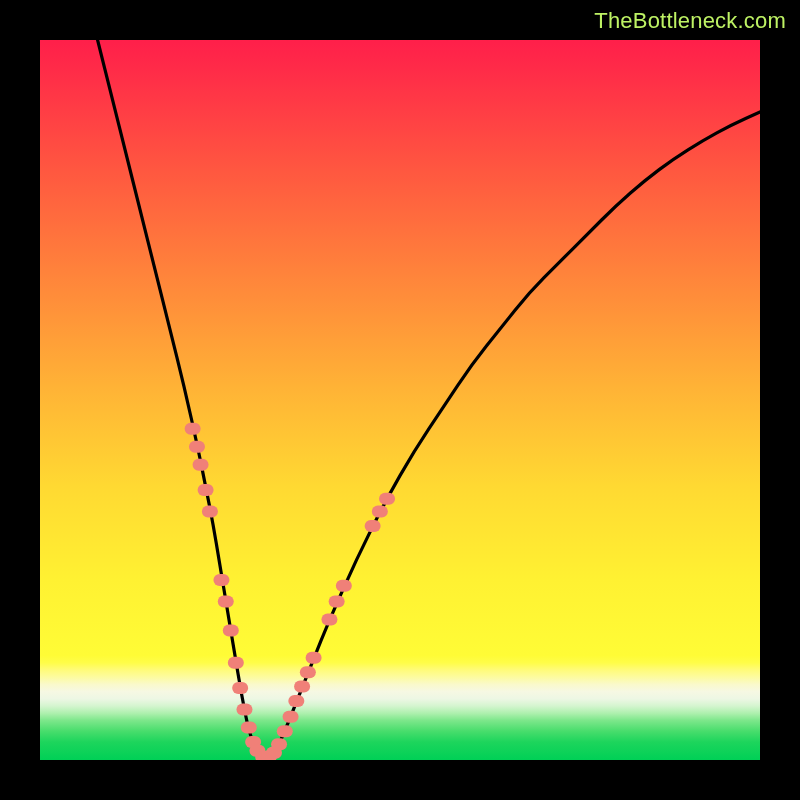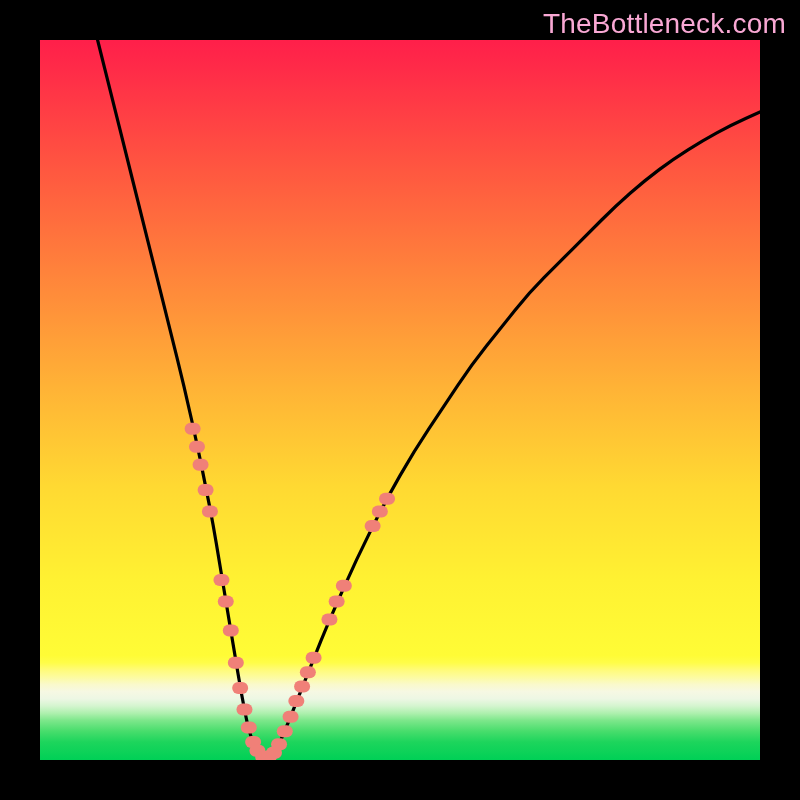--- a/index.html
+++ b/index.html
@@ -56,22 +56,22 @@
   }
   .curve-svg {
     position: absolute;
     left: 0; top: 0;
     width: 100%; height: 100%;
   }
   .watermark {
     position: absolute;
     top: 8px;
     right: 14px;
-    color: #f9a8d4;
-    font-size: 28px;
+    color: #bef264;
+    font-size: 22px;
     letter-spacing: 0.2px;
     user-select: none;
   }
 </style>
 </head>
 <body>
 
 <div class="frame">
   <div class="plot-area">
     <div class="gradient"></div>

